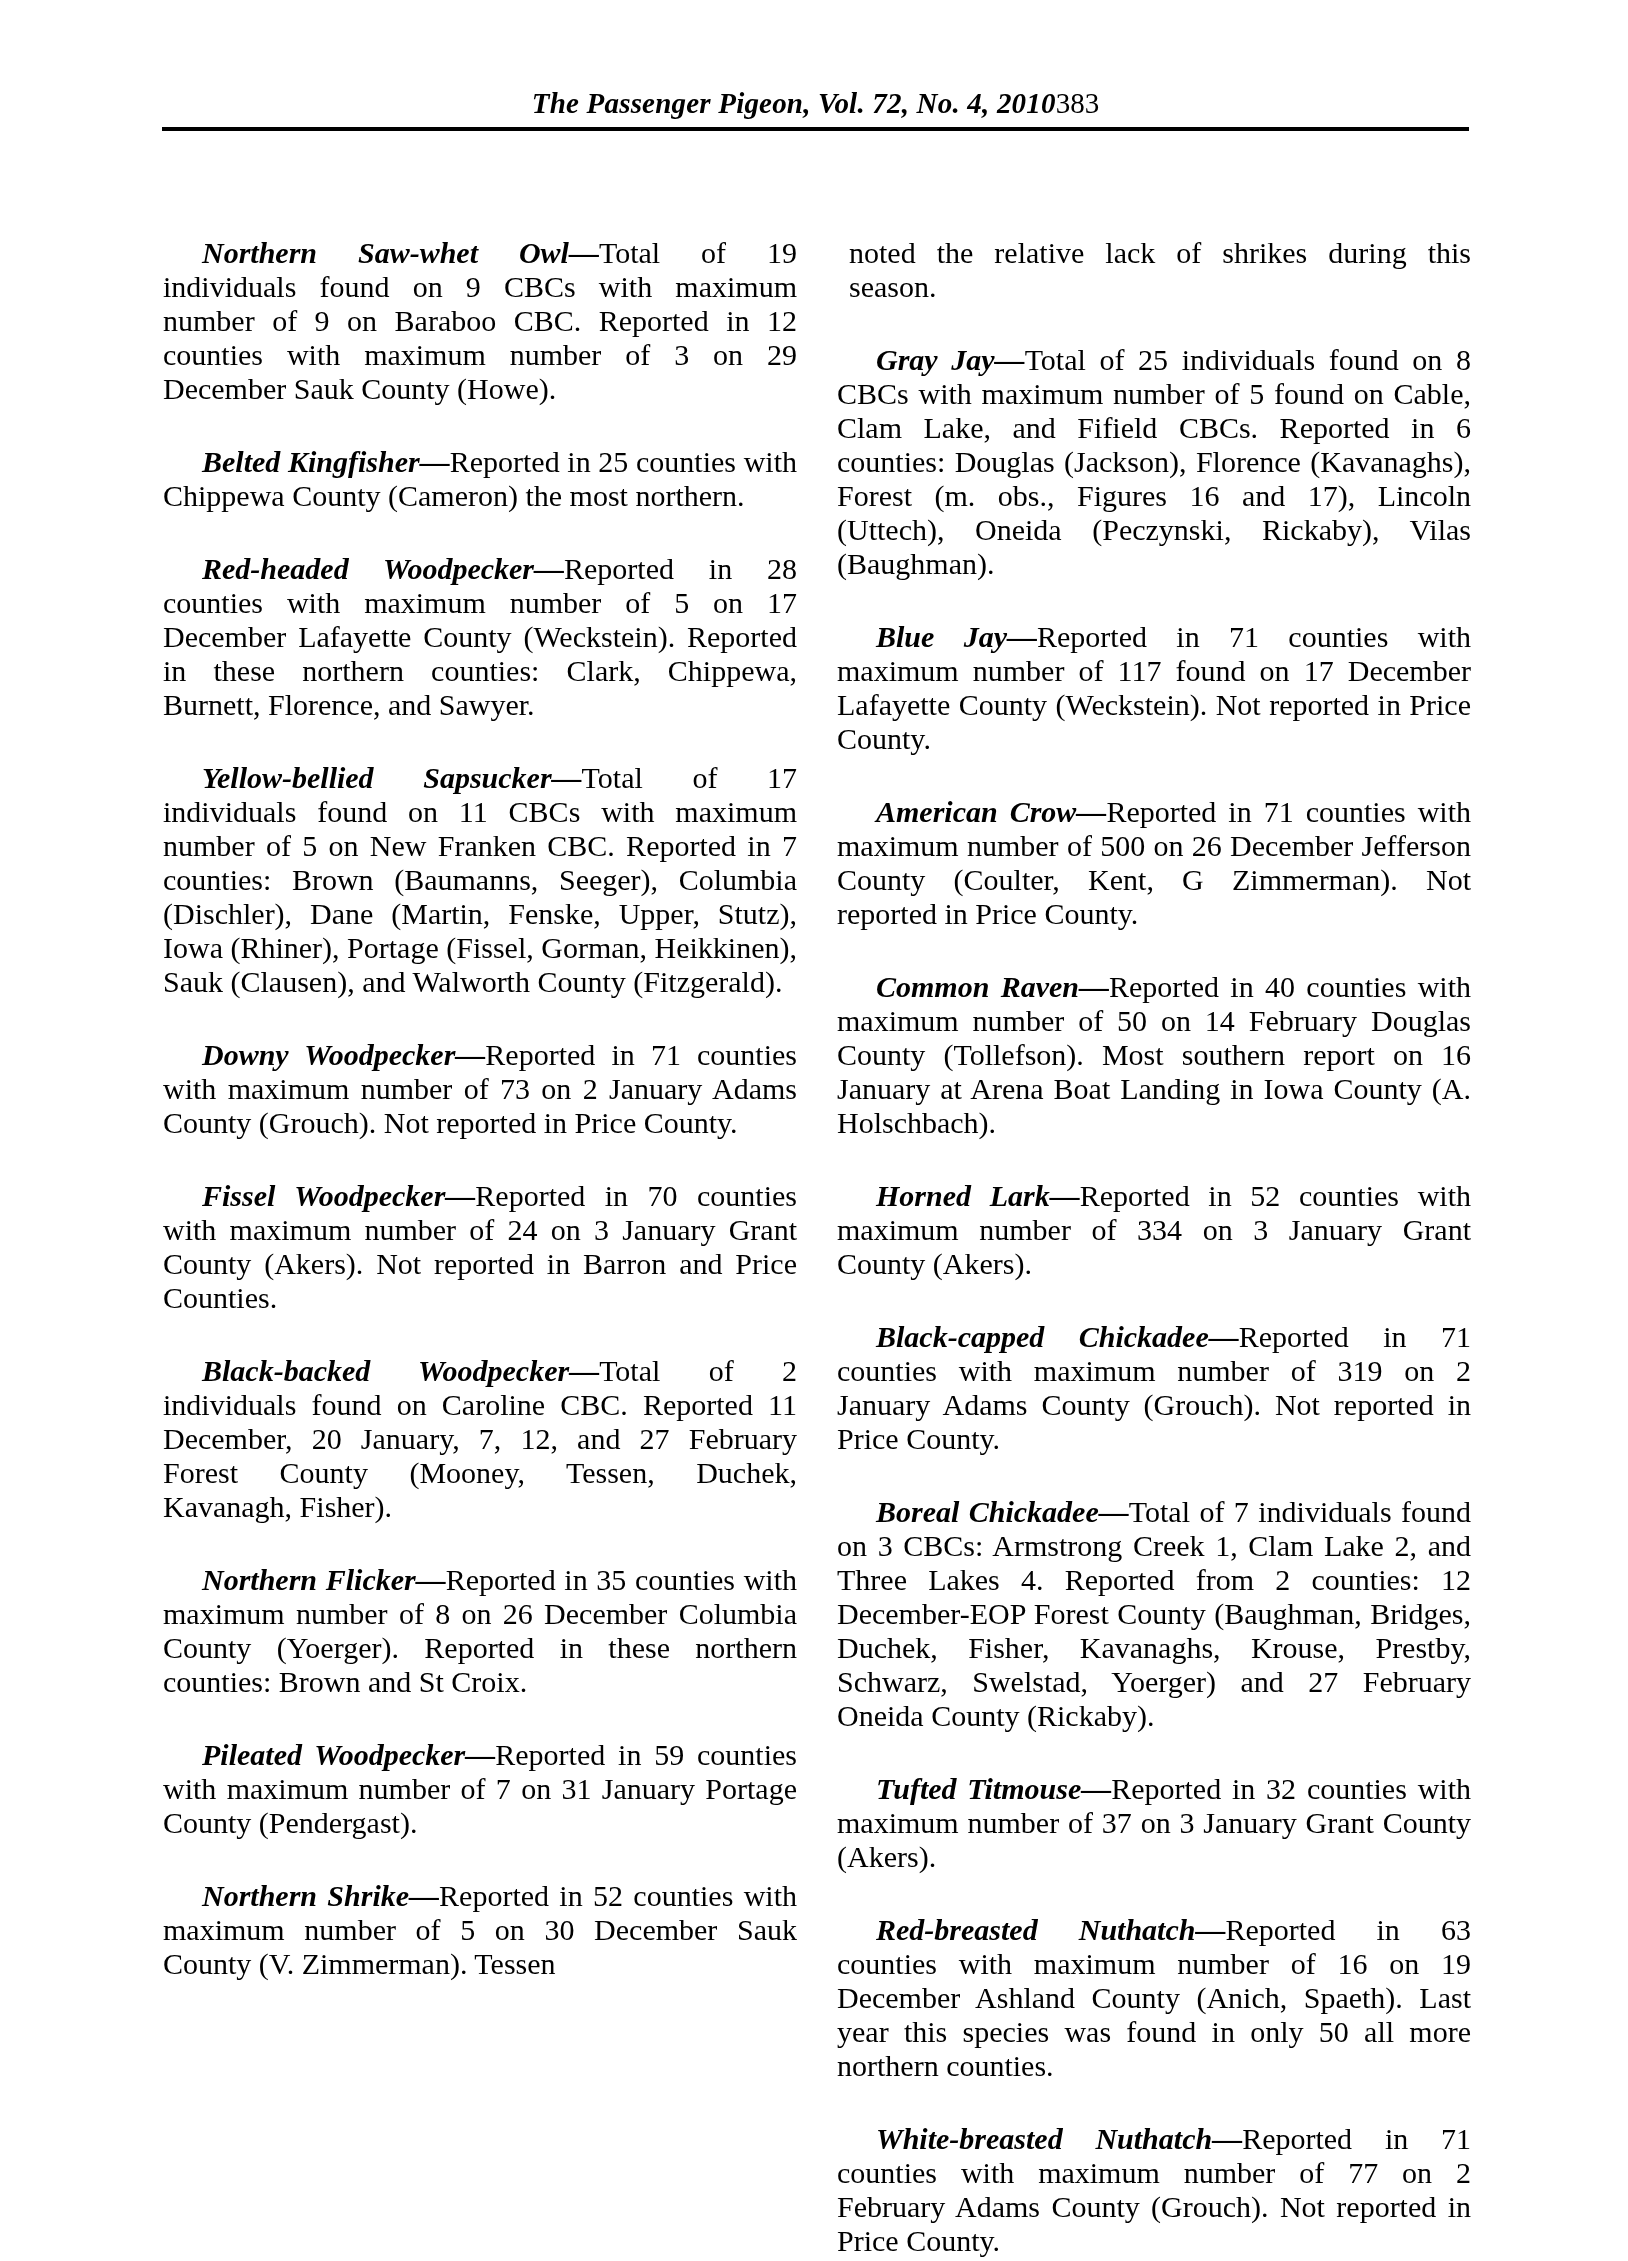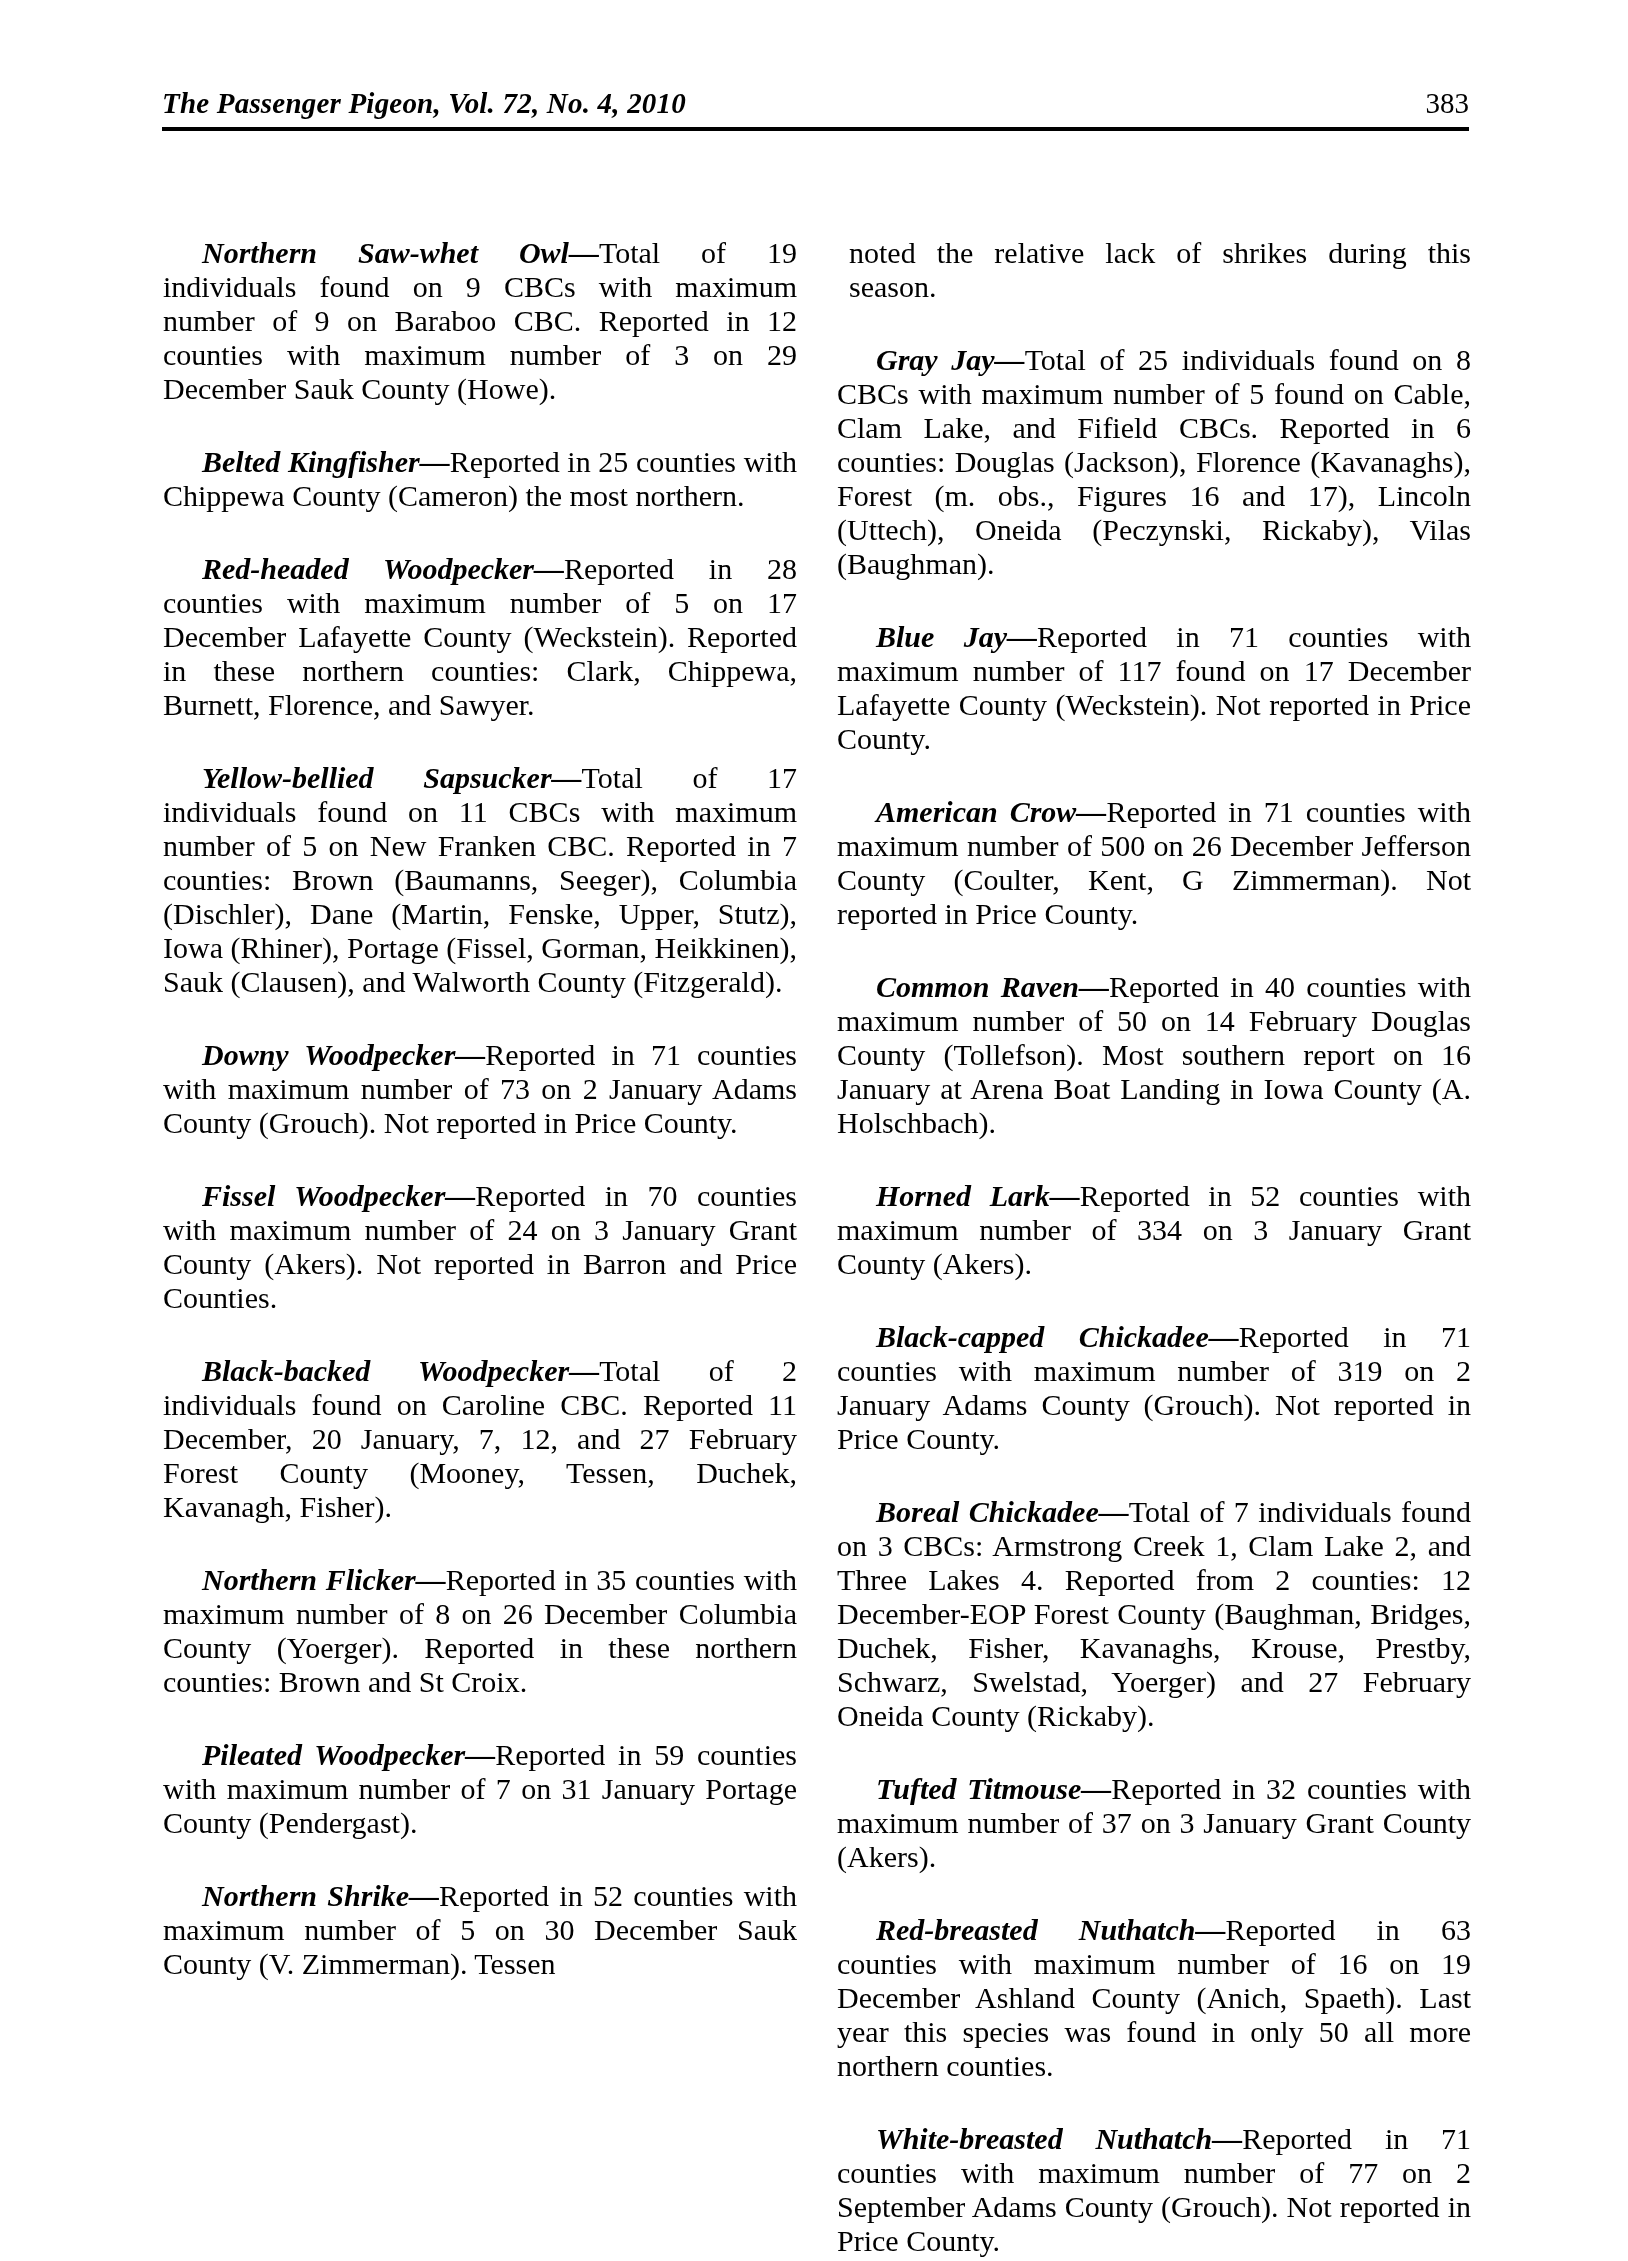--- a/index.html
+++ b/index.html
@@ -11,21 +11,21 @@
     color: #000000;
     font-family: "Liberation Serif", "DejaVu Serif", serif;
     overflow: hidden;
   }
   .running-header {
     position: absolute;
     top: 87px;
     left: 162px;
     width: 1307px;
     display: flex;
-    justify-content: space-between;
+    justify-content: center;
     align-items: baseline;
   }
   .journal-title {
     font-style: italic;
     font-weight: bold;
     font-size: 29px;
     letter-spacing: 0.2px;
     white-space: nowrap;
   }
   .page-number {
@@ -96,18 +96,18 @@
       <p class="entry continuation"><span>noted the relative lack of shrikes during this season.</span></p>
       <p class="entry"><span class="species">Gray Jay—</span><span>Total of 25 individuals found on 8 CBCs with maximum number of 5 found on Cable, Clam Lake, and Fifield CBCs. Reported in 6 counties: Douglas (Jackson), Florence (Kavanaghs), Forest (m. obs., Figures 16 and 17), Lincoln (Uttech), Oneida (Peczynski, Rickaby), Vilas (Baughman).</span></p>
       <p class="entry"><span class="species">Blue Jay—</span><span>Reported in 71 counties with maximum number of 117 found on 17 December Lafayette County (Weckstein). Not reported in Price County.</span></p>
       <p class="entry"><span class="species">American Crow—</span><span>Reported in 71 counties with maximum number of 500 on 26 December Jefferson County (Coulter, Kent, G Zimmerman). Not reported in Price County.</span></p>
       <p class="entry"><span class="species">Common Raven—</span><span>Reported in 40 counties with maximum number of 50 on 14 February Douglas County (Tollefson). Most southern report on 16 January at Arena Boat Landing in Iowa County (A. Holschbach).</span></p>
       <p class="entry"><span class="species">Horned Lark—</span><span>Reported in 52 counties with maximum number of 334 on 3 January Grant County (Akers).</span></p>
       <p class="entry"><span class="species">Black-capped Chickadee—</span><span>Reported in 71 counties with maximum number of 319 on 2 January Adams County (Grouch). Not reported in Price County.</span></p>
       <p class="entry"><span class="species">Boreal Chickadee—</span><span>Total of 7 individuals found on 3 CBCs: Armstrong Creek 1, Clam Lake 2, and Three Lakes 4. Reported from 2 counties: 12 December-EOP Forest County (Baughman, Bridges, Duchek, Fisher, Kavanaghs, Krouse, Prestby, Schwarz, Swelstad, Yoerger) and 27 February Oneida County (Rickaby).</span></p>
       <p class="entry"><span class="species">Tufted Titmouse—</span><span>Reported in 32 counties with maximum number of 37 on 3 January Grant County (Akers).</span></p>
       <p class="entry"><span class="species">Red-breasted Nuthatch—</span><span>Reported in 63 counties with maximum number of 16 on 19 December Ashland County (Anich, Spaeth). Last year this species was found in only 50 all more northern counties.</span></p>
-      <p class="entry"><span class="species">White-breasted Nuthatch—</span><span>Reported in 71 counties with maximum number of 77 on 2 September Adams County (Grouch). Not reported in Price County.</span></p>
+      <p class="entry"><span class="species">White-breasted Nuthatch—</span><span>Reported in 71 counties with maximum number of 77 on 2 February Adams County (Grouch). Not reported in Price County.</span></p>
     </section>
 
   </div>
 </div>
 
 
 </body></html>

